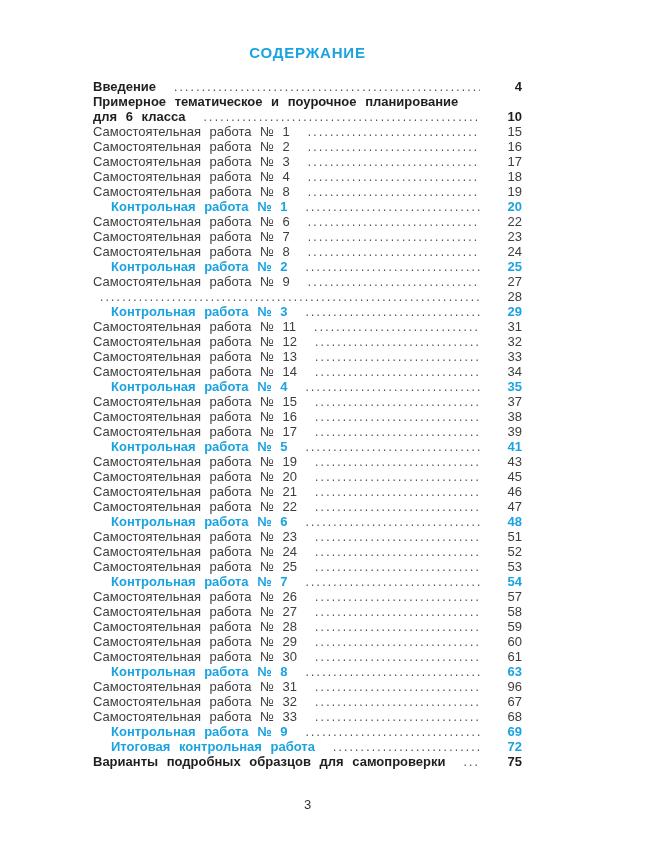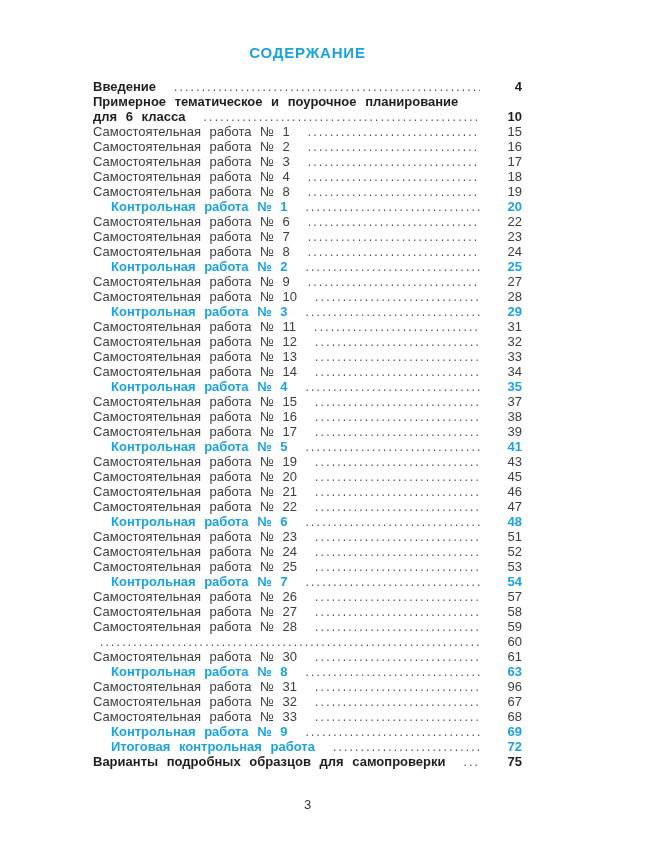--- a/index.html
+++ b/index.html
@@ -151,21 +151,20 @@
     <span class="label">Контрольная работа № 2</span>
     <span class="dots"></span>
     <span class="pagenum">25</span>
   </div>
       <div class="row normal">
     <span class="label">Самостоятельная работа № 9</span>
     <span class="dots"></span>
     <span class="pagenum">27</span>
   </div>
       <div class="row normal">
-    <span class="label">Самостоятельная работа № 10</span>
     <span class="dots"></span>
     <span class="pagenum">28</span>
   </div>
       <div class="row accent">
     <span class="label">Контрольная работа № 3</span>
     <span class="dots"></span>
     <span class="pagenum">29</span>
   </div>
       <div class="row normal">
     <span class="label">Самостоятельная работа № 11</span>
@@ -266,20 +265,21 @@
     <span class="label">Самостоятельная работа № 27</span>
     <span class="dots"></span>
     <span class="pagenum">58</span>
   </div>
       <div class="row normal">
     <span class="label">Самостоятельная работа № 28</span>
     <span class="dots"></span>
     <span class="pagenum">59</span>
   </div>
       <div class="row normal">
+    <span class="label">Самостоятельная работа № 29</span>
     <span class="dots"></span>
     <span class="pagenum">60</span>
   </div>
       <div class="row normal">
     <span class="label">Самостоятельная работа № 30</span>
     <span class="dots"></span>
     <span class="pagenum">61</span>
   </div>
       <div class="row accent">
     <span class="label">Контрольная работа № 8</span>

